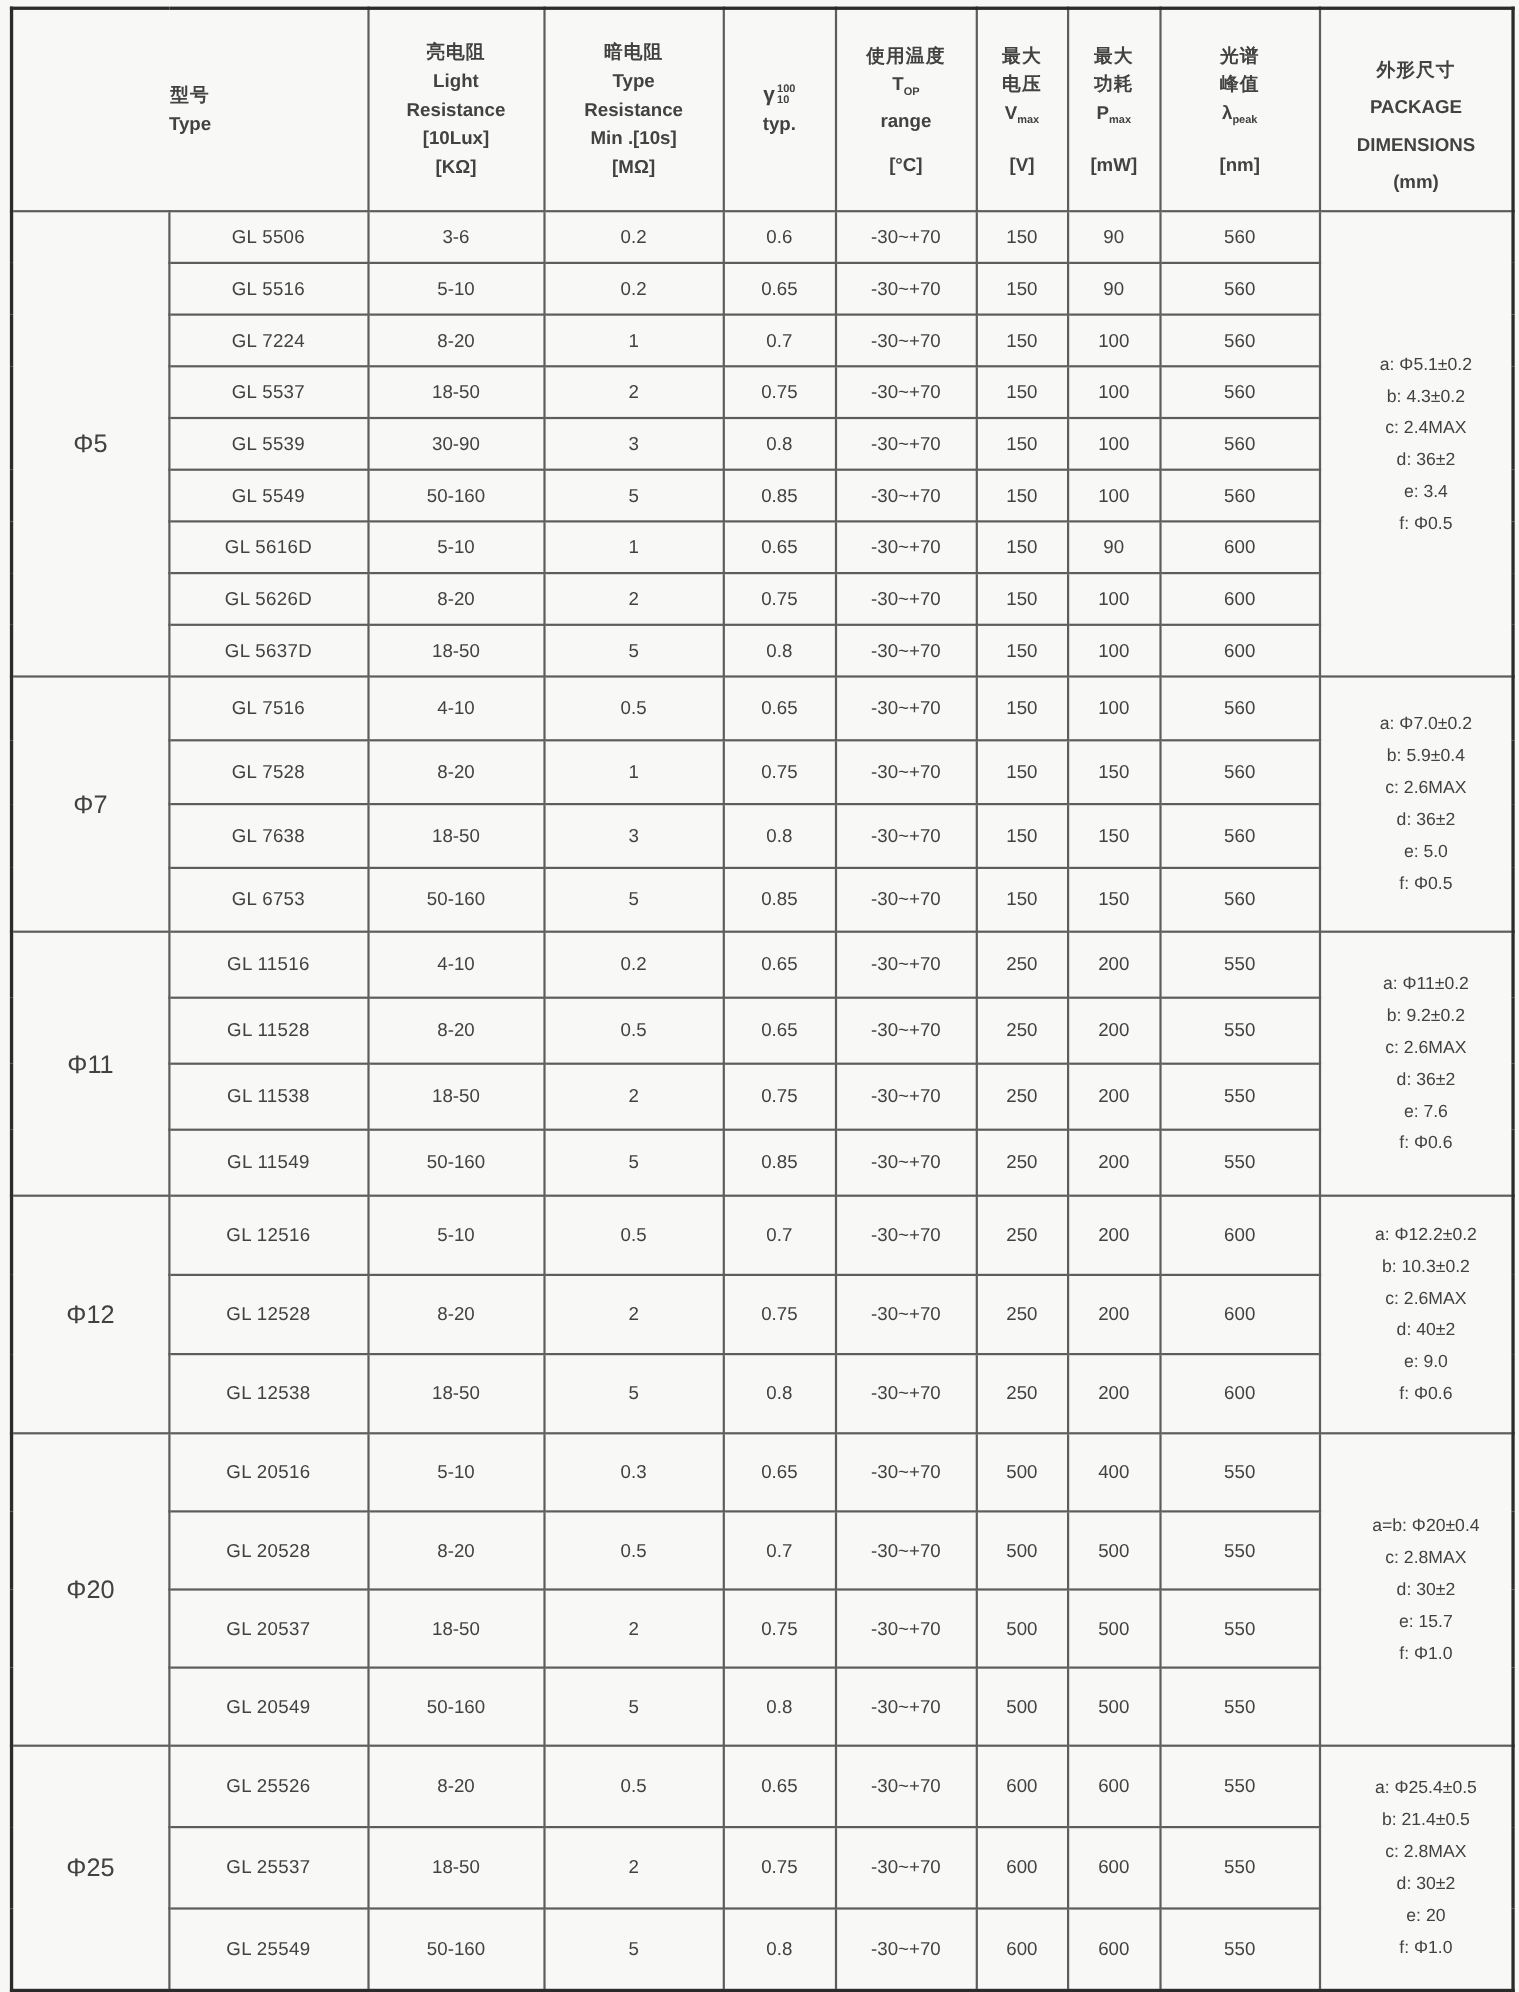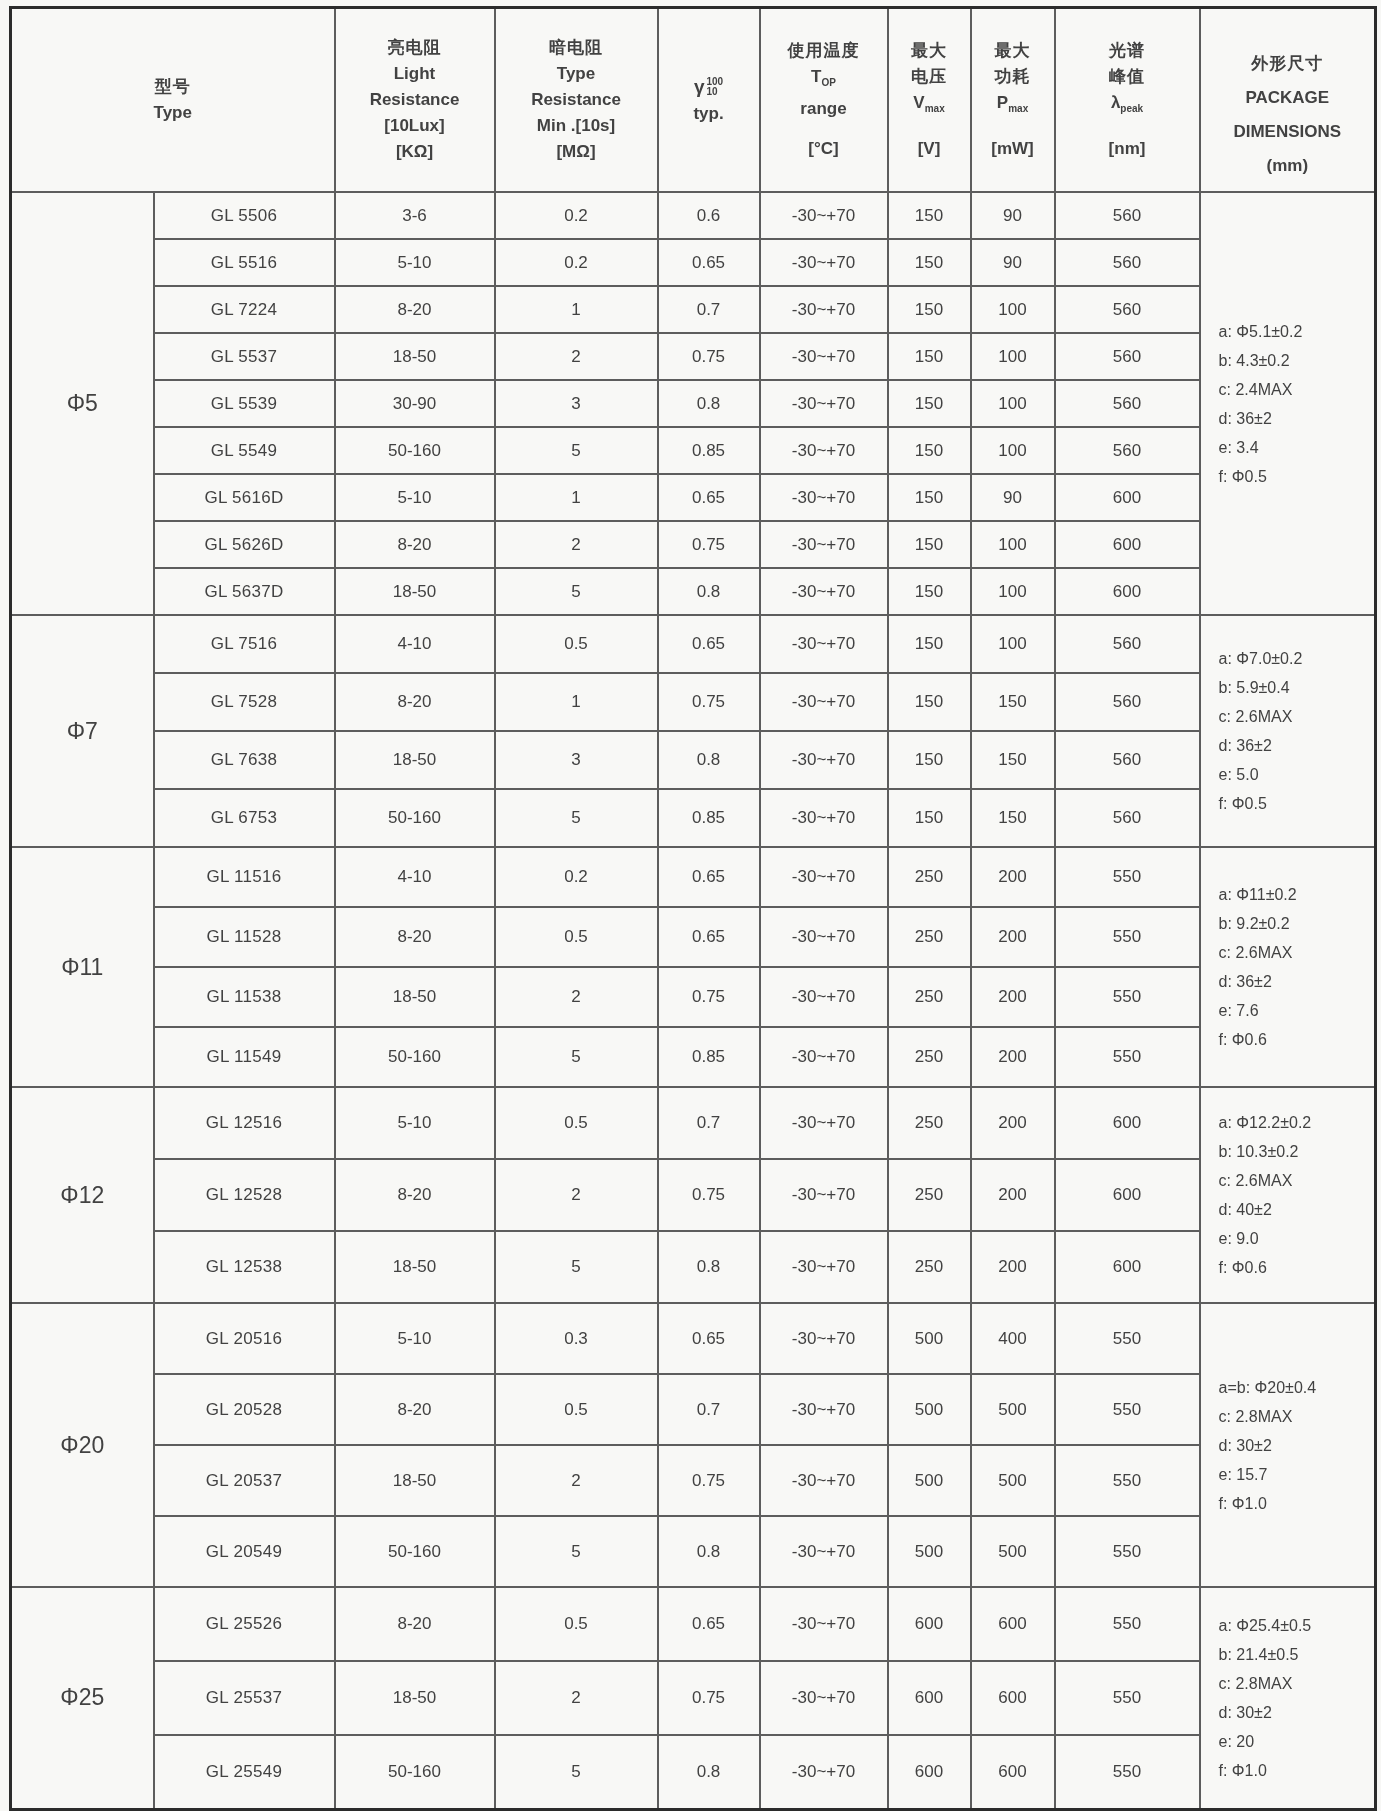--- a/index.html
+++ b/index.html
@@ -52,21 +52,21 @@
   tr.grp0 { height: 47px; }
   tr.grp1 { height: 58px; }
   tr.grp2 { height: 60px; }
   tr.grp3 { height: 72px; }
   tr.grp4 { height: 71px; }
   tr.grp5 { height: 74px; }
 
   td.c-group { font-size: 23px; }
   td.c-model { letter-spacing: 0.3px; }
   td.c-dims {
-    text-align: left;
+    text-align: center;
     padding-left: 18px;
     font-size: 16px;
     line-height: 29px;
   }
   .zh { letter-spacing: 1px; }
   .unit-line { margin-top: 14px; }
   sub.sm {
     font-size: 10px;
     vertical-align: -4px;
     letter-spacing: 0;

